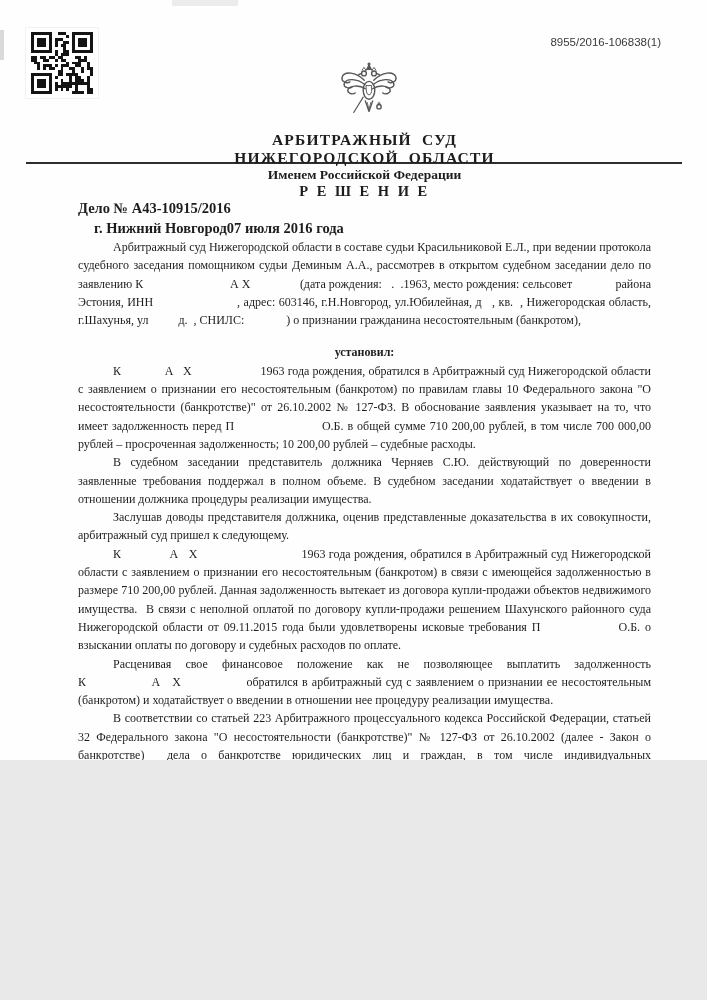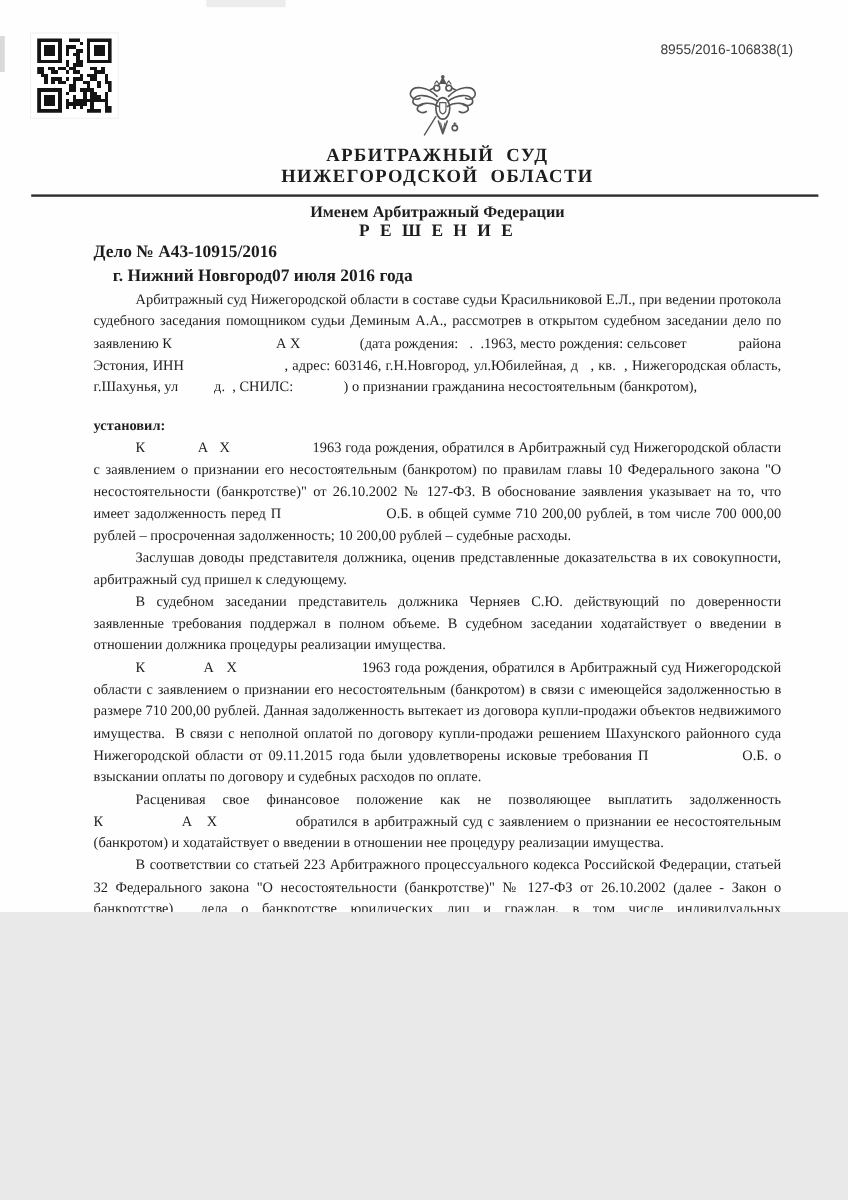--- a/index.html
+++ b/index.html
@@ -16,35 +16,35 @@
   .qr{position:absolute;left:26px;top:28px;width:72px;height:70px;background:#fff;
       box-shadow:0 0 0 1px rgba(0,0,0,.05);display:flex;align-items:center;justify-content:center;}
   .qr svg{width:62px;height:62px;shape-rendering:crispEdges;}
   
   .docnum{position:absolute;top:36px;right:46px;font-family:"Liberation Sans","DejaVu Sans",sans-serif;
       font-size:11.5px;color:#3a3a3a;}
   
   .emblem{position:absolute;left:340px;top:62px;width:58px;height:64px;}
   .emblem svg{width:100%;height:100%;}
   
-  .content{position:absolute;left:78px;top:121px;width:573px;}
+  .content{position:absolute;left:78px;top:131px;width:573px;}
   .court{font-weight:bold;font-size:15.5px;line-height:18px;text-align:center;letter-spacing:1.2px;}
-  .court2{margin-bottom:12px;}
+  .court2{margin-bottom:0;}
   .rule{position:absolute;left:26px;top:162px;width:656px;height:2px;background:#2e2e2e;}
   .inname{font-weight:bold;font-size:13.5px;line-height:16px;text-align:center;}
   .decision{font-weight:bold;font-size:14.5px;line-height:17px;text-align:center;letter-spacing:2.5px;}
   .caseno{font-weight:bold;font-size:14.5px;line-height:17px;text-align:left;}
   .cityrow{display:flex;justify-content:flex-start;font-weight:bold;font-size:14.5px;
       line-height:19px;margin-top:2px;padding-left:16px;}
   
   .bodytext p{margin:0;font-size:12px;line-height:18.3px;}
   .ind{text-indent:35px;}
   .just{text-align:justify;}
   .bold{font-weight:bold;}
-  .ustanovil{font-weight:bold;text-align:left;margin-top:14px !important;}
+  .ustanovil{font-weight:bold;text-align:center;margin-top:14px !important;}
   
   .stamp{
     position:absolute;left:388px;top:854px;width:436px;height:100px;
     transform:rotate(-11deg);transform-origin:0 0;
     border:2px solid rgba(148,170,212,.6);border-radius:3px;
     mix-blend-mode:multiply;pointer-events:none;
   }
   .stamp-inner{
     position:absolute;inset:3px;border:1px solid rgba(148,170,212,.6);border-radius:2px;
     display:flex;flex-direction:column;align-items:center;justify-content:center;
@@ -228,35 +228,35 @@
         <path d="M74 79.5 v-4 M72 77.5 h4" stroke-width="1.6"></path>
       </g>
     </svg>
   </div>
 
   <div class="rule"></div>
 
   <div class="content">
     <div class="court">АРБИТРАЖНЫЙ &nbsp;СУД</div>
     <div class="court court2">НИЖЕГОРОДСКОЙ &nbsp;ОБЛАСТИ</div>
-    <div class="inname">Именем Арбитражный Федерации</div>
+    <div class="inname">Именем Российской Федерации</div>
     <div class="decision">Р Е Ш Е Н И Е</div>
     <div class="caseno">Дело № А43-10915/2016</div>
 
     <div class="cityrow">
       <span>г. Нижний Новгород</span>
       <span>07 июля 2016 года</span>
     </div>
 
     <div class="bodytext">
       <p class="ind just">Арбитражный суд Нижегородской области в составе судьи Красильниковой Е.Л., при ведении протокола судебного заседания помощником судьи Деминым А.А., рассмотрев в открытом судебном заседании дело по заявлению К&nbsp;&nbsp;&nbsp;&nbsp;&nbsp;&nbsp;&nbsp;&nbsp;&nbsp;&nbsp;&nbsp;&nbsp;&nbsp;&nbsp;&nbsp;&nbsp;&nbsp;&nbsp;&nbsp;&nbsp;&nbsp;&nbsp;&nbsp;&nbsp;&nbsp;&nbsp;&nbsp;&nbsp;А Х&nbsp;&nbsp;&nbsp;&nbsp;&nbsp;&nbsp;&nbsp;&nbsp;&nbsp;&nbsp;&nbsp;&nbsp;&nbsp;&nbsp;&nbsp;&nbsp;(дата рождения: &nbsp;&nbsp;.&nbsp;&nbsp;.1963, место рождения: сельсовет&nbsp;&nbsp;&nbsp;&nbsp;&nbsp;&nbsp;&nbsp;&nbsp;&nbsp;&nbsp;&nbsp;&nbsp;&nbsp;&nbsp;района Эстония, ИНН&nbsp;&nbsp;&nbsp;&nbsp;&nbsp;&nbsp;&nbsp;&nbsp;&nbsp;&nbsp;&nbsp;&nbsp;&nbsp;&nbsp;&nbsp;&nbsp;&nbsp;&nbsp;&nbsp;&nbsp;&nbsp;&nbsp;&nbsp;&nbsp;, адрес: 603146, г.Н.Новгород, ул.Юбилейная, д&nbsp;&nbsp;&nbsp;, кв.&nbsp;&nbsp;, Нижегородская область, г.Шахунья, ул&nbsp;&nbsp;&nbsp;&nbsp;&nbsp;&nbsp;&nbsp;&nbsp;&nbsp;&nbsp;д.&nbsp;&nbsp;, СНИЛС:&nbsp;&nbsp;&nbsp;&nbsp;&nbsp;&nbsp;&nbsp;&nbsp;&nbsp;&nbsp;&nbsp;&nbsp;&nbsp;&nbsp;) о признании гражданина несостоятельным (банкротом),</p>
       <p class="ustanovil">установил:</p>
       <p class="ind just">К&nbsp;&nbsp;&nbsp;&nbsp;&nbsp;&nbsp;&nbsp;&nbsp;&nbsp;&nbsp;&nbsp;&nbsp;&nbsp;&nbsp;А&nbsp;&nbsp;&nbsp;Х&nbsp;&nbsp;&nbsp;&nbsp;&nbsp;&nbsp;&nbsp;&nbsp;&nbsp;&nbsp;&nbsp;&nbsp;&nbsp;&nbsp;&nbsp;&nbsp;&nbsp;&nbsp;&nbsp;&nbsp;&nbsp;&nbsp;1963 года рождения, обратился в Арбитражный суд Нижегородской области с заявлением о признании его несостоятельным (банкротом) по правилам главы 10 Федерального закона "О несостоятельности (банкротстве)" от 26.10.2002 № 127-ФЗ. В обоснование заявления указывает на то, что имеет задолженность перед П&nbsp;&nbsp;&nbsp;&nbsp;&nbsp;&nbsp;&nbsp;&nbsp;&nbsp;&nbsp;&nbsp;&nbsp;&nbsp;&nbsp;&nbsp;&nbsp;&nbsp;&nbsp;&nbsp;&nbsp;&nbsp;&nbsp;О.Б. в общей сумме 710 200,00 рублей, в том числе 700 000,00 рублей – просроченная задолженность; 10 200,00 рублей – судебные расходы.</p>
+      <p class="ind just">В судебном заседании представитель должника Черняев С.Ю. действующий по доверенности заявленные требования поддержал в полном объеме. В судебном заседании ходатайствует о введении в отношении должника процедуры реализации имущества.</p>
       <p class="ind just">Заслушав доводы представителя должника, оценив представленные доказательства в их совокупности, арбитражный суд пришел к следующему.</p>
-      <p class="ind just">В судебном заседании представитель должника Черняев С.Ю. действующий по доверенности заявленные требования поддержал в полном объеме. В судебном заседании ходатайствует о введении в отношении должника процедуры реализации имущества.</p>
       <p class="ind just">К&nbsp;&nbsp;&nbsp;&nbsp;&nbsp;&nbsp;&nbsp;&nbsp;&nbsp;&nbsp;&nbsp;&nbsp;&nbsp;&nbsp;А&nbsp;&nbsp;&nbsp;Х&nbsp;&nbsp;&nbsp;&nbsp;&nbsp;&nbsp;&nbsp;&nbsp;&nbsp;&nbsp;&nbsp;&nbsp;&nbsp;&nbsp;&nbsp;&nbsp;&nbsp;&nbsp;&nbsp;&nbsp;&nbsp;&nbsp;&nbsp;&nbsp;&nbsp;&nbsp;&nbsp;&nbsp;&nbsp;&nbsp;1963 года рождения, обратился в Арбитражный суд Нижегородской области с заявлением о признании его несостоятельным (банкротом) в связи с имеющейся задолженностью в размере 710 200,00 рублей. Данная задолженность вытекает из договора купли-продажи объектов недвижимого имущества. &nbsp;В связи с неполной оплатой по договору купли-продажи решением Шахунского районного суда Нижегородской области от 09.11.2015 года были удовлетворены исковые требования П&nbsp;&nbsp;&nbsp;&nbsp;&nbsp;&nbsp;&nbsp;&nbsp;&nbsp;&nbsp;&nbsp;&nbsp;&nbsp;&nbsp;&nbsp;&nbsp;О.Б. о взыскании оплаты по договору и судебных расходов по оплате.</p>
       <p class="ind just">Расценивая свое финансовое положение как не позволяющее выплатить задолженность К&nbsp;&nbsp;&nbsp;&nbsp;&nbsp;&nbsp;&nbsp;&nbsp;&nbsp;&nbsp;&nbsp;&nbsp;&nbsp;&nbsp;&nbsp;&nbsp;А&nbsp;&nbsp;&nbsp;Х&nbsp;&nbsp;&nbsp;&nbsp;&nbsp;&nbsp;&nbsp;&nbsp;&nbsp;&nbsp;&nbsp;&nbsp;&nbsp;&nbsp;&nbsp;&nbsp;обратился в арбитражный суд с заявлением о признании ее несостоятельным (банкротом) и ходатайствует о введении в отношении нее процедуру реализации имущества.</p>
       <p class="ind just">В соответствии со статьей 223 Арбитражного процессуального кодекса Российской Федерации, статьей 32 Федерального закона "О несостоятельности (банкротстве)" № 127-ФЗ от 26.10.2002 (далее - Закон о банкротстве) &nbsp;дела о банкротстве юридических лиц и граждан, в том числе индивидуальных предпринимателей, рассматриваются арбитражным судом по правилам, предусмотренным Арбитражным процессуальным кодексом Российской Федерации, с особенностями, установленными настоящим Федеральным законом.</p>
     </div>
   </div>
 
   <div class="stamp">
     <div class="stamp-inner">
       <div class="stamp-line1">Михаил Бабин</div>
       <div class="stamp-line2">и Коллеги</div>

